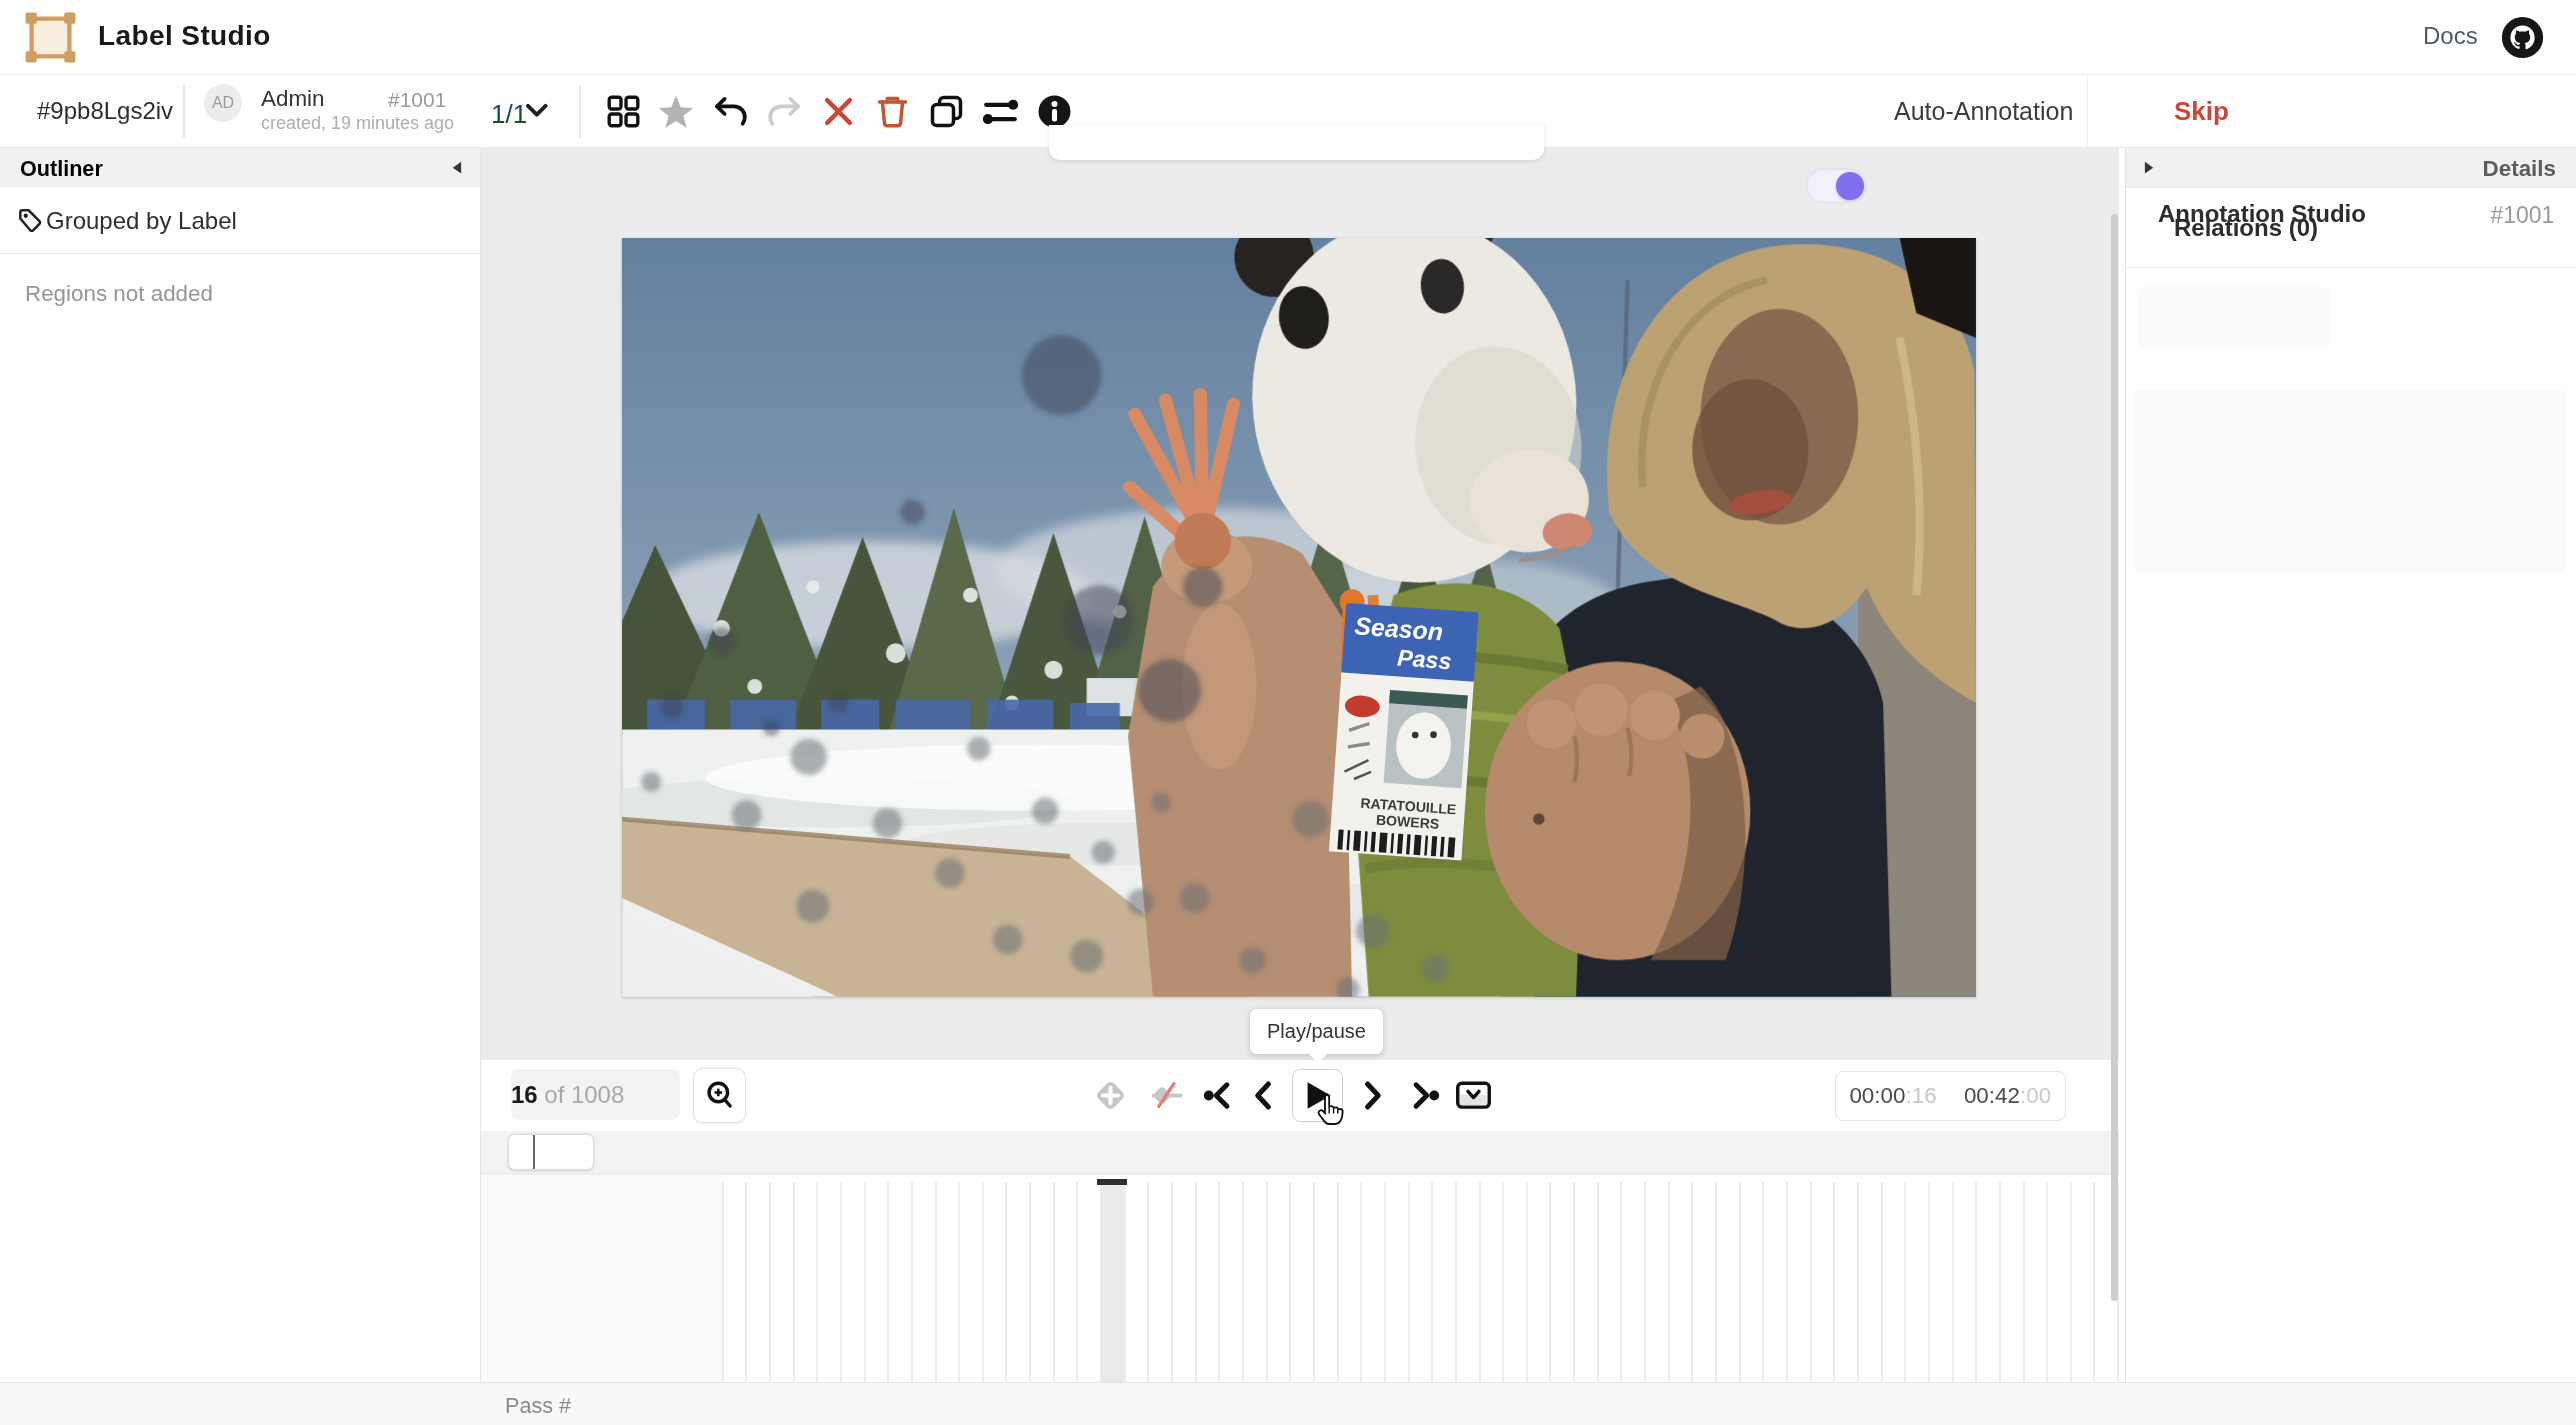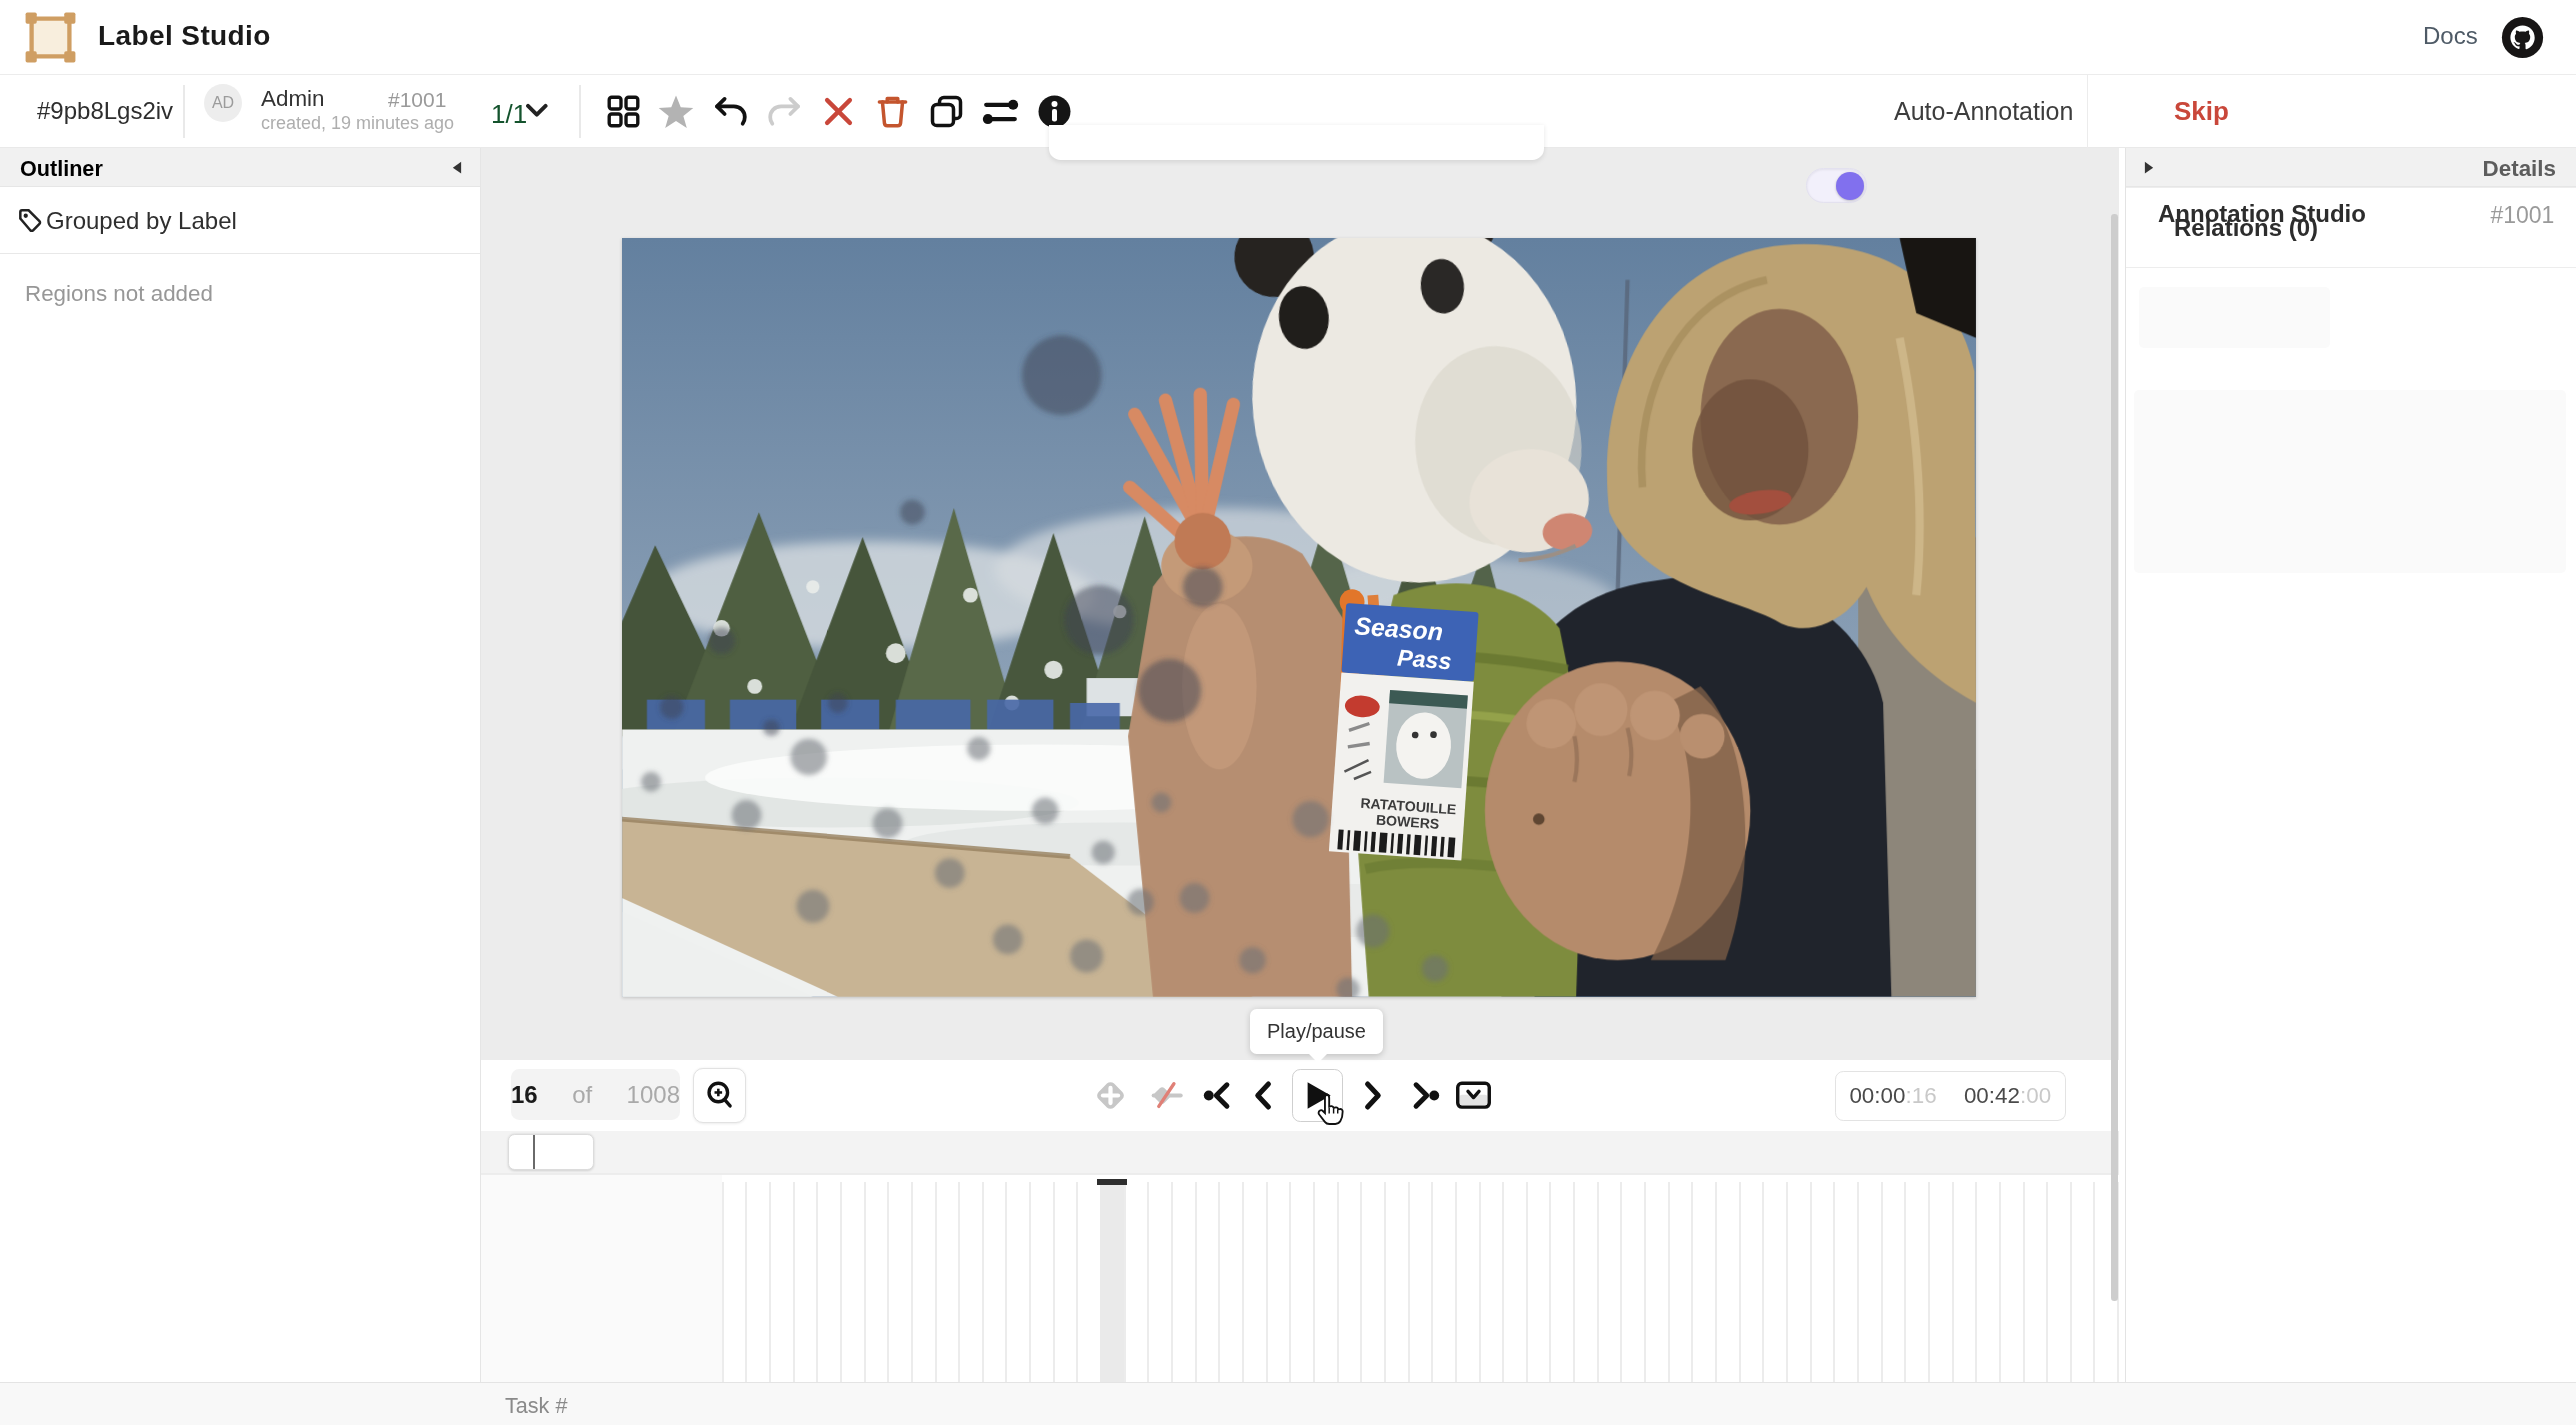--- a/index.html
+++ b/index.html
@@ -37,21 +37,21 @@
   .group-label { left:46px; top:20px; font-size:24px; color:#2f2f2f; font-weight:500; }
   .empty-note { left:25px; top:133px; font-size:22.4px; color:#979797; }
 
   
   #main { left:481px; top:148px; width:1638px; height:1234px; background:#ececec; }
   .floater { left:568px; top:-23px; width:495px; height:35px; background:#fff; border-radius:0 0 11.6px 11.6px; box-shadow:0 1.7px 5px rgba(0,0,0,.10); z-index:25; }
   .video-frame { left:141px; top:90px; width:1354px; height:759px; box-shadow:0 0.8px 3.3px rgba(0,0,0,.18); overflow:hidden; background:#63809f; }
   .tooltip { left:769px; top:861px; width:133px; height:45px; background:#fff; border-radius:6.6px; box-shadow:0 1.7px 6.6px rgba(0,0,0,.18); display:flex; align-items:center; justify-content:center; font-size:20px; color:#333; z-index:15; }
   .tooltip-arrow { left:826px; top:904px; width:0; height:0; border-left:11.6px solid transparent; border-right:11.6px solid transparent; border-top:11.6px solid #fff; z-index:15; }
   .controls-bar { left:0; top:912px; width:1638px; height:71px; background:#fff; }
-  .frame-box { left:30px; top:9px; width:169px; height:51px; background:#f3f3f3; border-radius:8.3px; display:flex; align-items:center; justify-content:space-between; font-size:24px; gap:6.6px; }
+  .frame-box { left:30px; top:9px; width:169px; height:51px; background:#f3f3f3; border-radius:8.3px; display:flex; align-items:center; justify-content:flex-start; font-size:24px; gap:6.6px; }
   .frame-cur { color:#1a1a1a; font-weight:bold; }
   .frame-dim { color:#a9a9a9; }
   .zoom-btn { left:212px; top:7.5px; width:53px; height:55px; background:#fff; border:1.7px solid #e2e2e2; border-radius:10px; box-shadow:0 0.8px 2.5px rgba(0,0,0,.08); display:flex; align-items:center; justify-content:center; }
   .ctl { width:37px; height:37px; top:17.4px; display:flex; align-items:center; justify-content:center; }
   .play-btn { left:811px; top:9px; width:51px; height:53px; border:1.7px solid #cfcfcf; border-radius:8.3px; background:#fff; display:flex; align-items:center; justify-content:center; }
   .ts-box { top:10.8px; height:50px; border:1.7px solid #e3e3e3; display:flex; align-items:center; justify-content:center; font-size:22.4px; background:#fff; }
   .ts-dark { color:#4a4a4a; } .ts-dim { color:#c9c9c9; }
   .minimap { left:0; top:983px; width:1632px; height:42px; background:#f3f3f3; }
   .mm-handle { left:26.6px; top:3.3px; width:86px; height:36px; background:#fff; border:0.8px solid #dcdcdc; border-radius:6.6px; box-shadow:0 0.8px 2.5px rgba(0,0,0,.15); }
   .mm-line { left:24px; top:0; width:2.5px; height:34px; background:#6a6a6a; }
@@ -594,17 +594,17 @@
     <div class="abs ah-label">Annotation Studio</div>
     <div class="ah-id">#1001</div>
     <div class="abs skel" style="left:13.3px;top:139px;width:191px;height:61px;"></div>
     <div class="abs skel" style="left:8.3px;top:242px;width:432px;height:183px;"></div>
     <div class="relations-row">
       <span class="relations-label">Relations (0)</span>
     </div>
   </div>
 
   <div id="footer" class="abs">
-    <div class="abs task-label">Task #</div>
+    <div class="abs task-label">Pass #</div>
   </div>
 
 </div>
 
 
 </body></html>

